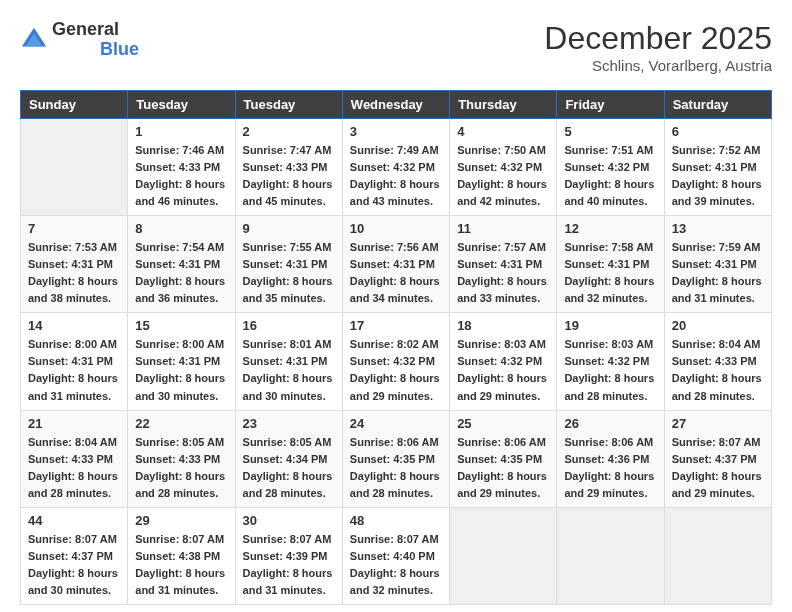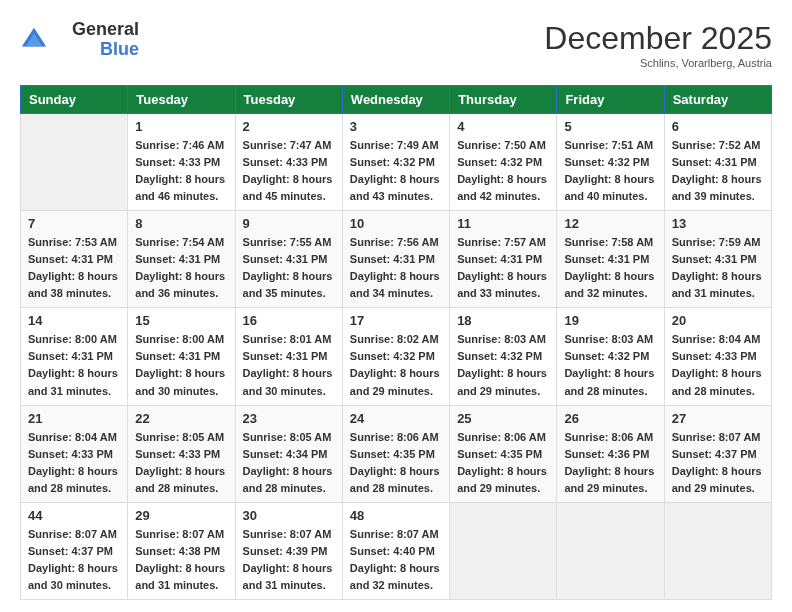--- a/index.html
+++ b/index.html
@@ -13,21 +13,20 @@
     .header {
       display: flex;
       justify-content: space-between;
       align-items: flex-start;
       margin-bottom: 16px;
     }
     .logo {
       display: flex;
       align-items: center;
       gap: 4px;
-      text-align: right;
     }
     .logo-text {
       font-size: 18px;
       font-weight: bold;
       line-height: 1.1;
     }
     .logo-general { color: #333; }
     .logo-blue { color: #3a7bd5; margin-left: 48px; }
     .logo-icon {
       width: 28px;
@@ -35,30 +34,30 @@
     }
     .title-block {
       text-align: right;
     }
     .month-year {
       font-size: 32px;
       font-weight: normal;
       color: #333;
     }
     .location {
-      font-size: 11px;
+      font-size: 15px;
       color: #555;
     }
     .calendar {
       width: 100%;
       border-collapse: collapse;
       border: 1px solid #ccc;
     }
     .calendar th {
-      background-color: #15803d;
+      background-color: #404040;
       color: #fff;
       text-align: left;
       padding: 6px 8px;
       font-size: 13px;
       border: 1px solid #2a6bc5;
     }
     .calendar td {
       vertical-align: top;
       padding: 5px 7px;
       border: 1px solid #ddd;

